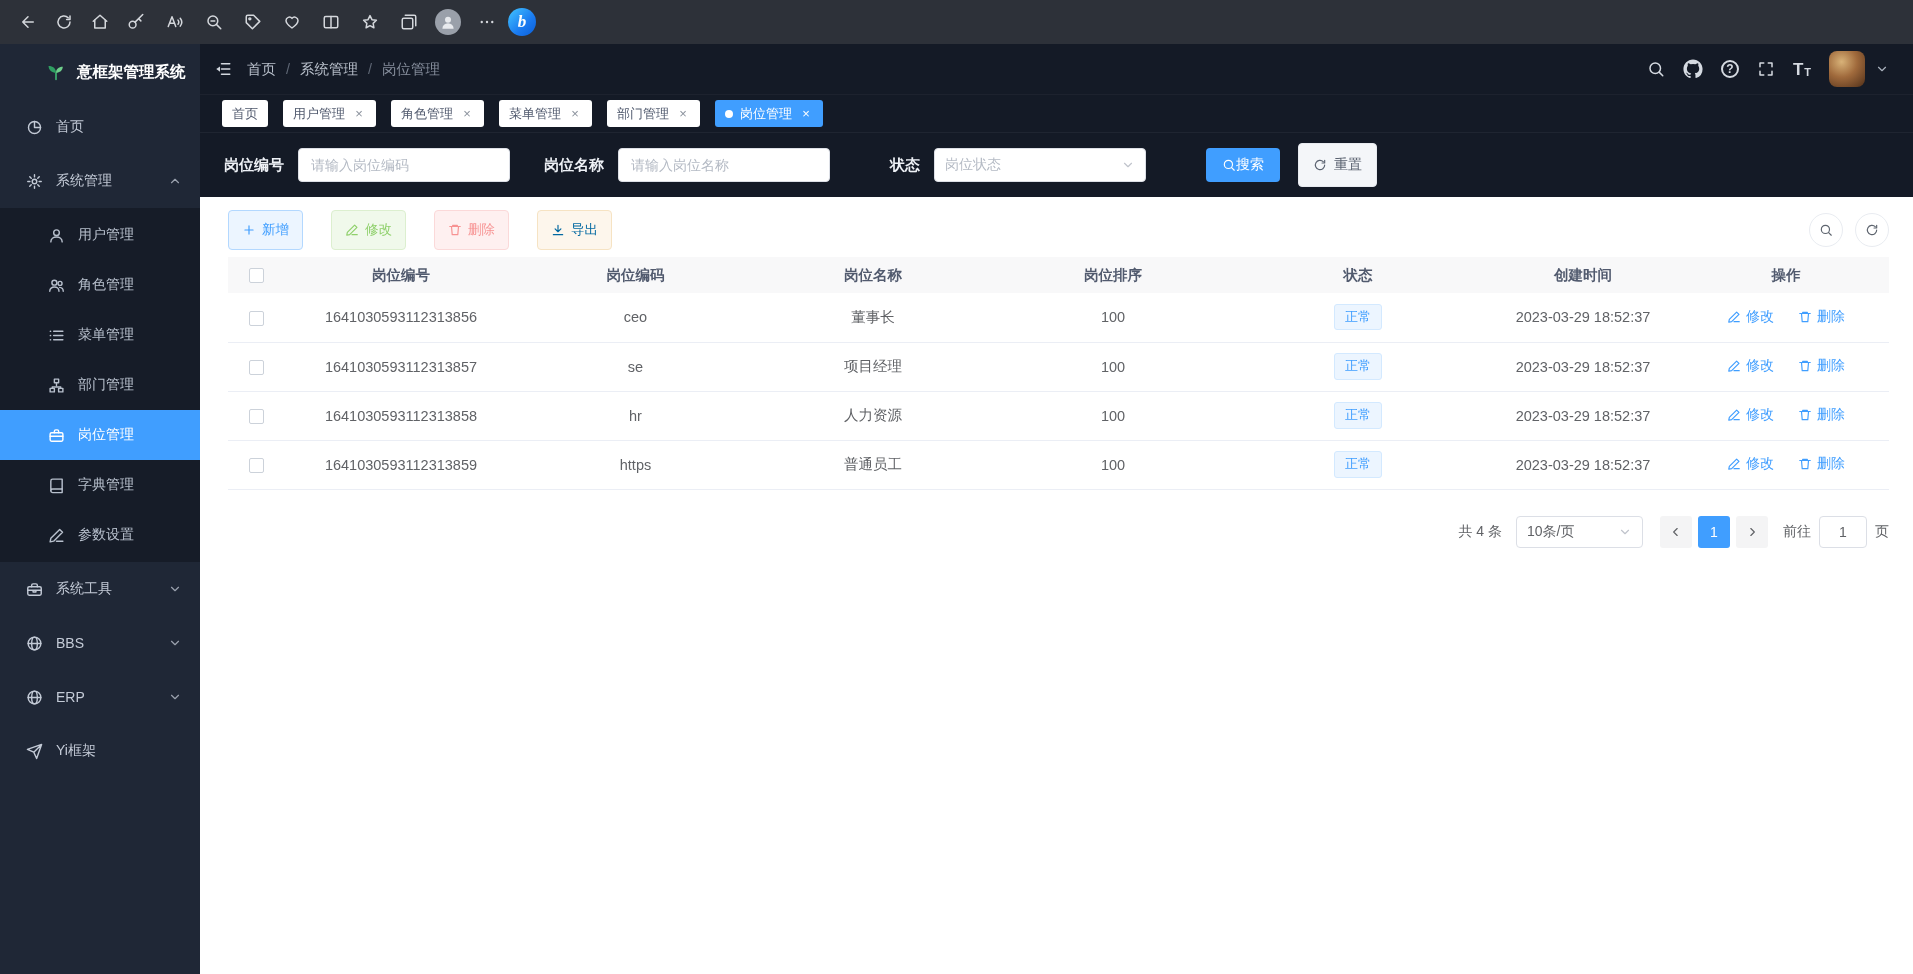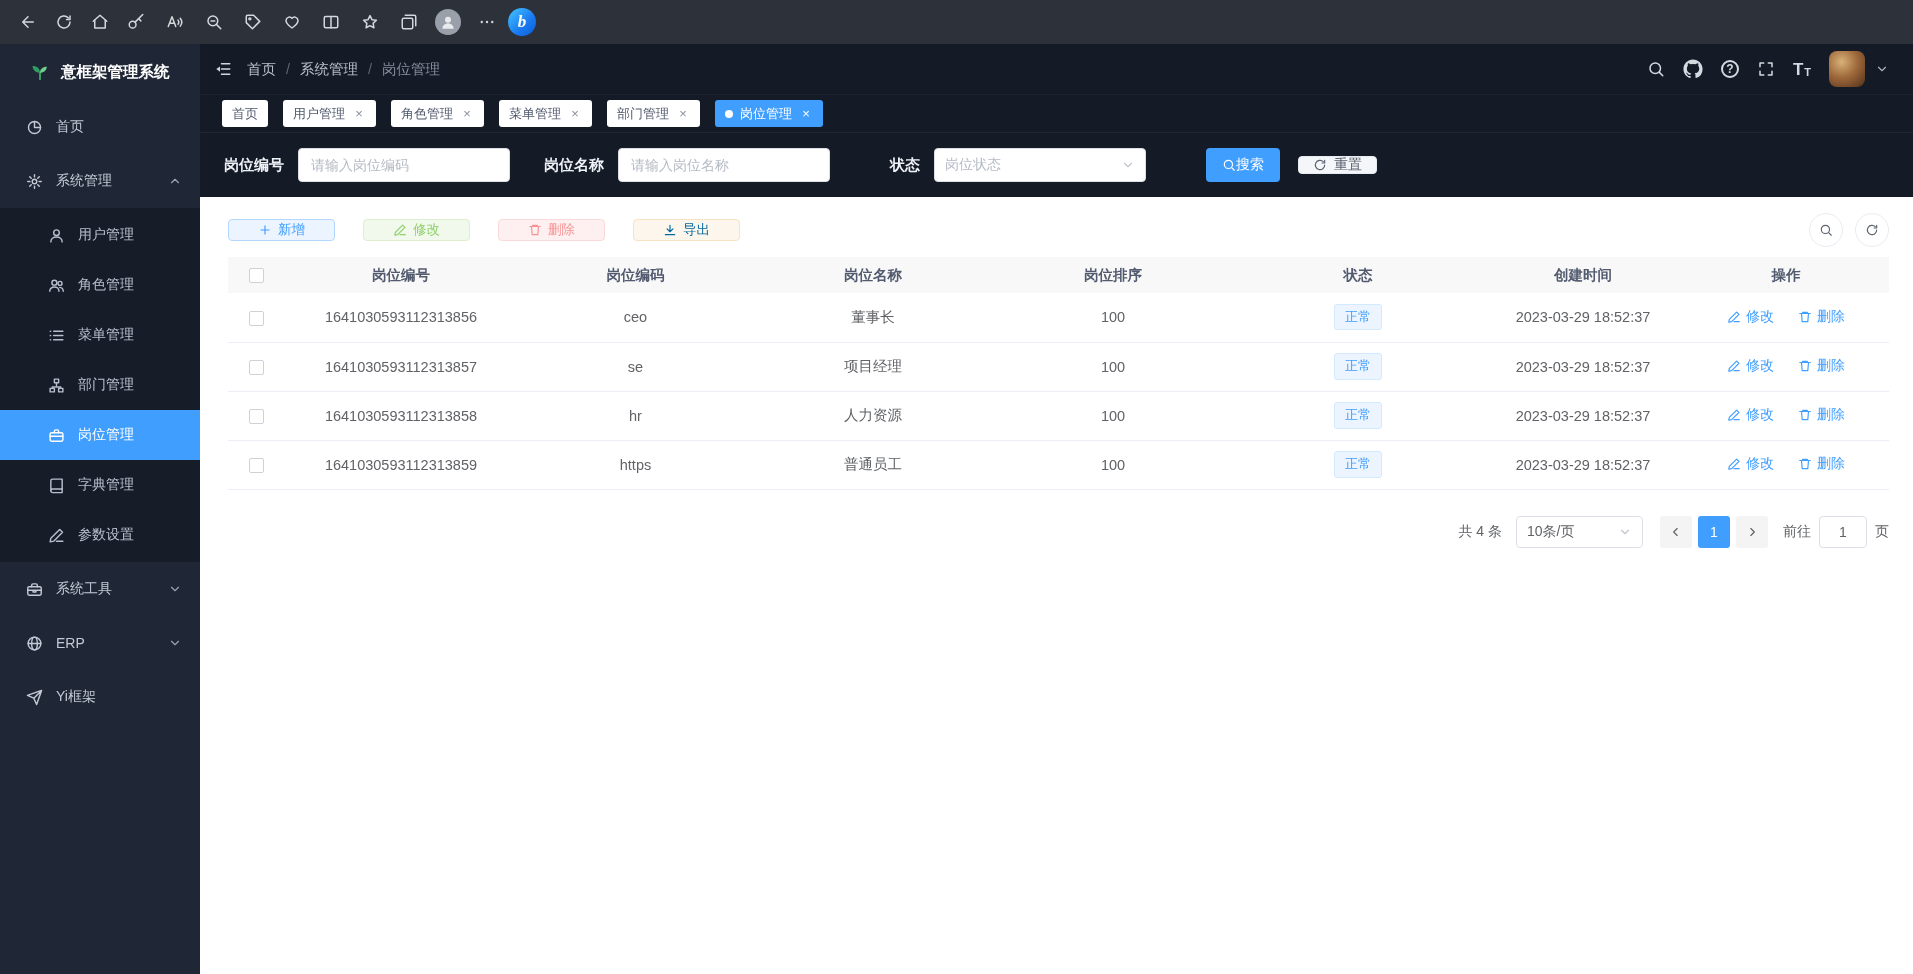--- a/index.html
+++ b/index.html
@@ -23,21 +23,21 @@
   .bing { width:28px; height:28px; border-radius:50%;
     background:linear-gradient(135deg,#43c6ff 0%,#1a7af0 60%,#0b5ed7 100%);
     color:#fff; font-weight:bold; font-style:italic; display:flex; align-items:center;
     justify-content:center; font-size:17px; font-family:"Liberation Serif",serif; cursor:pointer; }
 
   
   .app { display:flex; height:930px; background:#141a26; }
 
   
   .sidebar { width:200px; flex:none; background:#1f2736; color:#c3cad6; display:flex; flex-direction:column; }
-  .logo { height:56px; display:flex; align-items:center; padding-left:30px; gap:11px;
+  .logo { height:56px; display:flex; align-items:center; padding-left:46px; gap:11px;
     color:#fff; font-size:15.5px; font-weight:bold; }
   .menu { flex:1; overflow:hidden; }
   .menu-item { height:54px; display:flex; align-items:center; padding:0 18px 0 26px; gap:13px;
     font-size:14px; cursor:pointer; color:#c3cad6; }
   .menu-item .chev, .sub-item .chev { margin-left:auto; opacity:.75; }
   .submenu { background:#161c28; padding:2px 0; }
   .sub-item { height:50px; display:flex; align-items:center; padding:0 18px 0 48px; gap:13px;
     font-size:14px; color:#b8c0cd; cursor:pointer; }
   .sub-item.active { background:#409eff; color:#fff; }
   .gap-top { margin-top:6px; }
@@ -78,28 +78,28 @@
   .f-label { color:#eef1f6; font-weight:bold; font-size:15px; margin-right:14px; white-space:nowrap; }
   .f-input { width:212px; height:34px; border:1px solid #dcdfe6; border-radius:4px; background:#fff;
     padding:0 12px; font-size:14px; color:#333; outline:none; }
   .f-input::placeholder { color:#b4bac4; }
   .f-select { width:212px; height:34px; border:1px solid #dcdfe6; border-radius:4px; background:#fff;
     display:flex; align-items:center; justify-content:space-between; padding:0 10px;
     font-size:14px; color:#b4bac4; cursor:pointer; }
   .f-select .chev { color:#c0c4cc; }
   .btn-search { height:34px; background:#409eff; color:#fff; border:none; border-radius:4px;
     padding:0 16px; font-size:14px; display:flex; align-items:center; cursor:pointer; margin-left:26px; }
-  .btn-reset { height:18px; background:#f4f6f9; color:#5a6270; border:1px solid #e7eaef; border-radius:4px;
+  .btn-reset { height:44px; background:#f4f6f9; color:#5a6270; border:1px solid #e7eaef; border-radius:4px;
     padding:0 14px; font-size:14px; display:flex; align-items:center; gap:7px; cursor:pointer; margin-left:18px; }
 
   
   .content { flex:1; background:#fff; padding:10px 24px 0 28px; }
   .btnrow { height:46px; display:flex; align-items:center; }
-  .btn { height:22px; border-radius:4px; border:1px solid; font-size:13.5px; display:flex;
-    align-items:center; gap:6px; padding:0 29px; margin-right:28px; cursor:pointer; background:#fff; }
+  .btn { height:40px; border-radius:4px; border:1px solid; font-size:13.5px; display:flex;
+    align-items:center; gap:6px; padding:0 13px; margin-right:28px; cursor:pointer; background:#fff; }
   .btn-add { background:#ecf5ff; border-color:#b3d8ff; color:#409eff; }
   .btn-edit { background:#f0f9eb; border-color:#dcefcf; color:#8fd06b; cursor:not-allowed; }
   .btn-del { background:#fef0f0; border-color:#fbd9d9; color:#f79292; cursor:not-allowed; }
   .btn-export { background:#fdf6ec; border-color:#f6e3c3; color:#0369a1; }
   .btnrow-right { margin-left:auto; display:flex; gap:12px; }
   .circ { width:34px; height:34px; border-radius:50%; border:1px solid #e9ecf1; color:#5d646e;
     display:flex; align-items:center; justify-content:center; cursor:pointer; background:#fff; }
 
   table.grid { width:1661px; border-collapse:collapse; table-layout:fixed; margin-top:4px; }
   .grid th { height:36px; background:#f8f8f9; color:#515a6e; font-size:14.5px; font-weight:bold; text-align:center; }
@@ -308,20 +308,31 @@
           <span>参数设置</span>
         </div>
       </div>
 
       <div class="menu-item">
         <svg class="svgi mi" viewBox="0 0 24 24">
             <rect x="2.5" y="8" width="19" height="12" rx="2"></rect>
             <path d="M8 8V6a2 2 0 0 1 2-2h4a2 2 0 0 1 2 2v2M2.5 13h19M10 13v2.5h4V13"></path>
           </svg>
         <span>系统工具</span>
+        <svg class="svgs chev" viewBox="0 0 24 24">
+            <path d="M6 9l6 6 6-6"></path>
+          </svg>
+      </div>
+      <div class="menu-item">
+        <svg class="svgi mi" viewBox="0 0 24 24">
+            <circle cx="12" cy="12" r="9"></circle>
+            <ellipse cx="12" cy="12" rx="4" ry="9"></ellipse>
+            <path d="M3 12h18"></path>
+          </svg>
+        <span>BBS</span>
         <svg class="svgs chev" viewBox="0 0 24 24">
             <path d="M6 9l6 6 6-6"></path>
           </svg>
       </div>
       <div class="menu-item">
         <svg class="svgi mi" viewBox="0 0 24 24">
             <circle cx="12" cy="12" r="9"></circle>
             <ellipse cx="12" cy="12" rx="4" ry="9"></ellipse>
             <path d="M3 12h18"></path>
           </svg>

